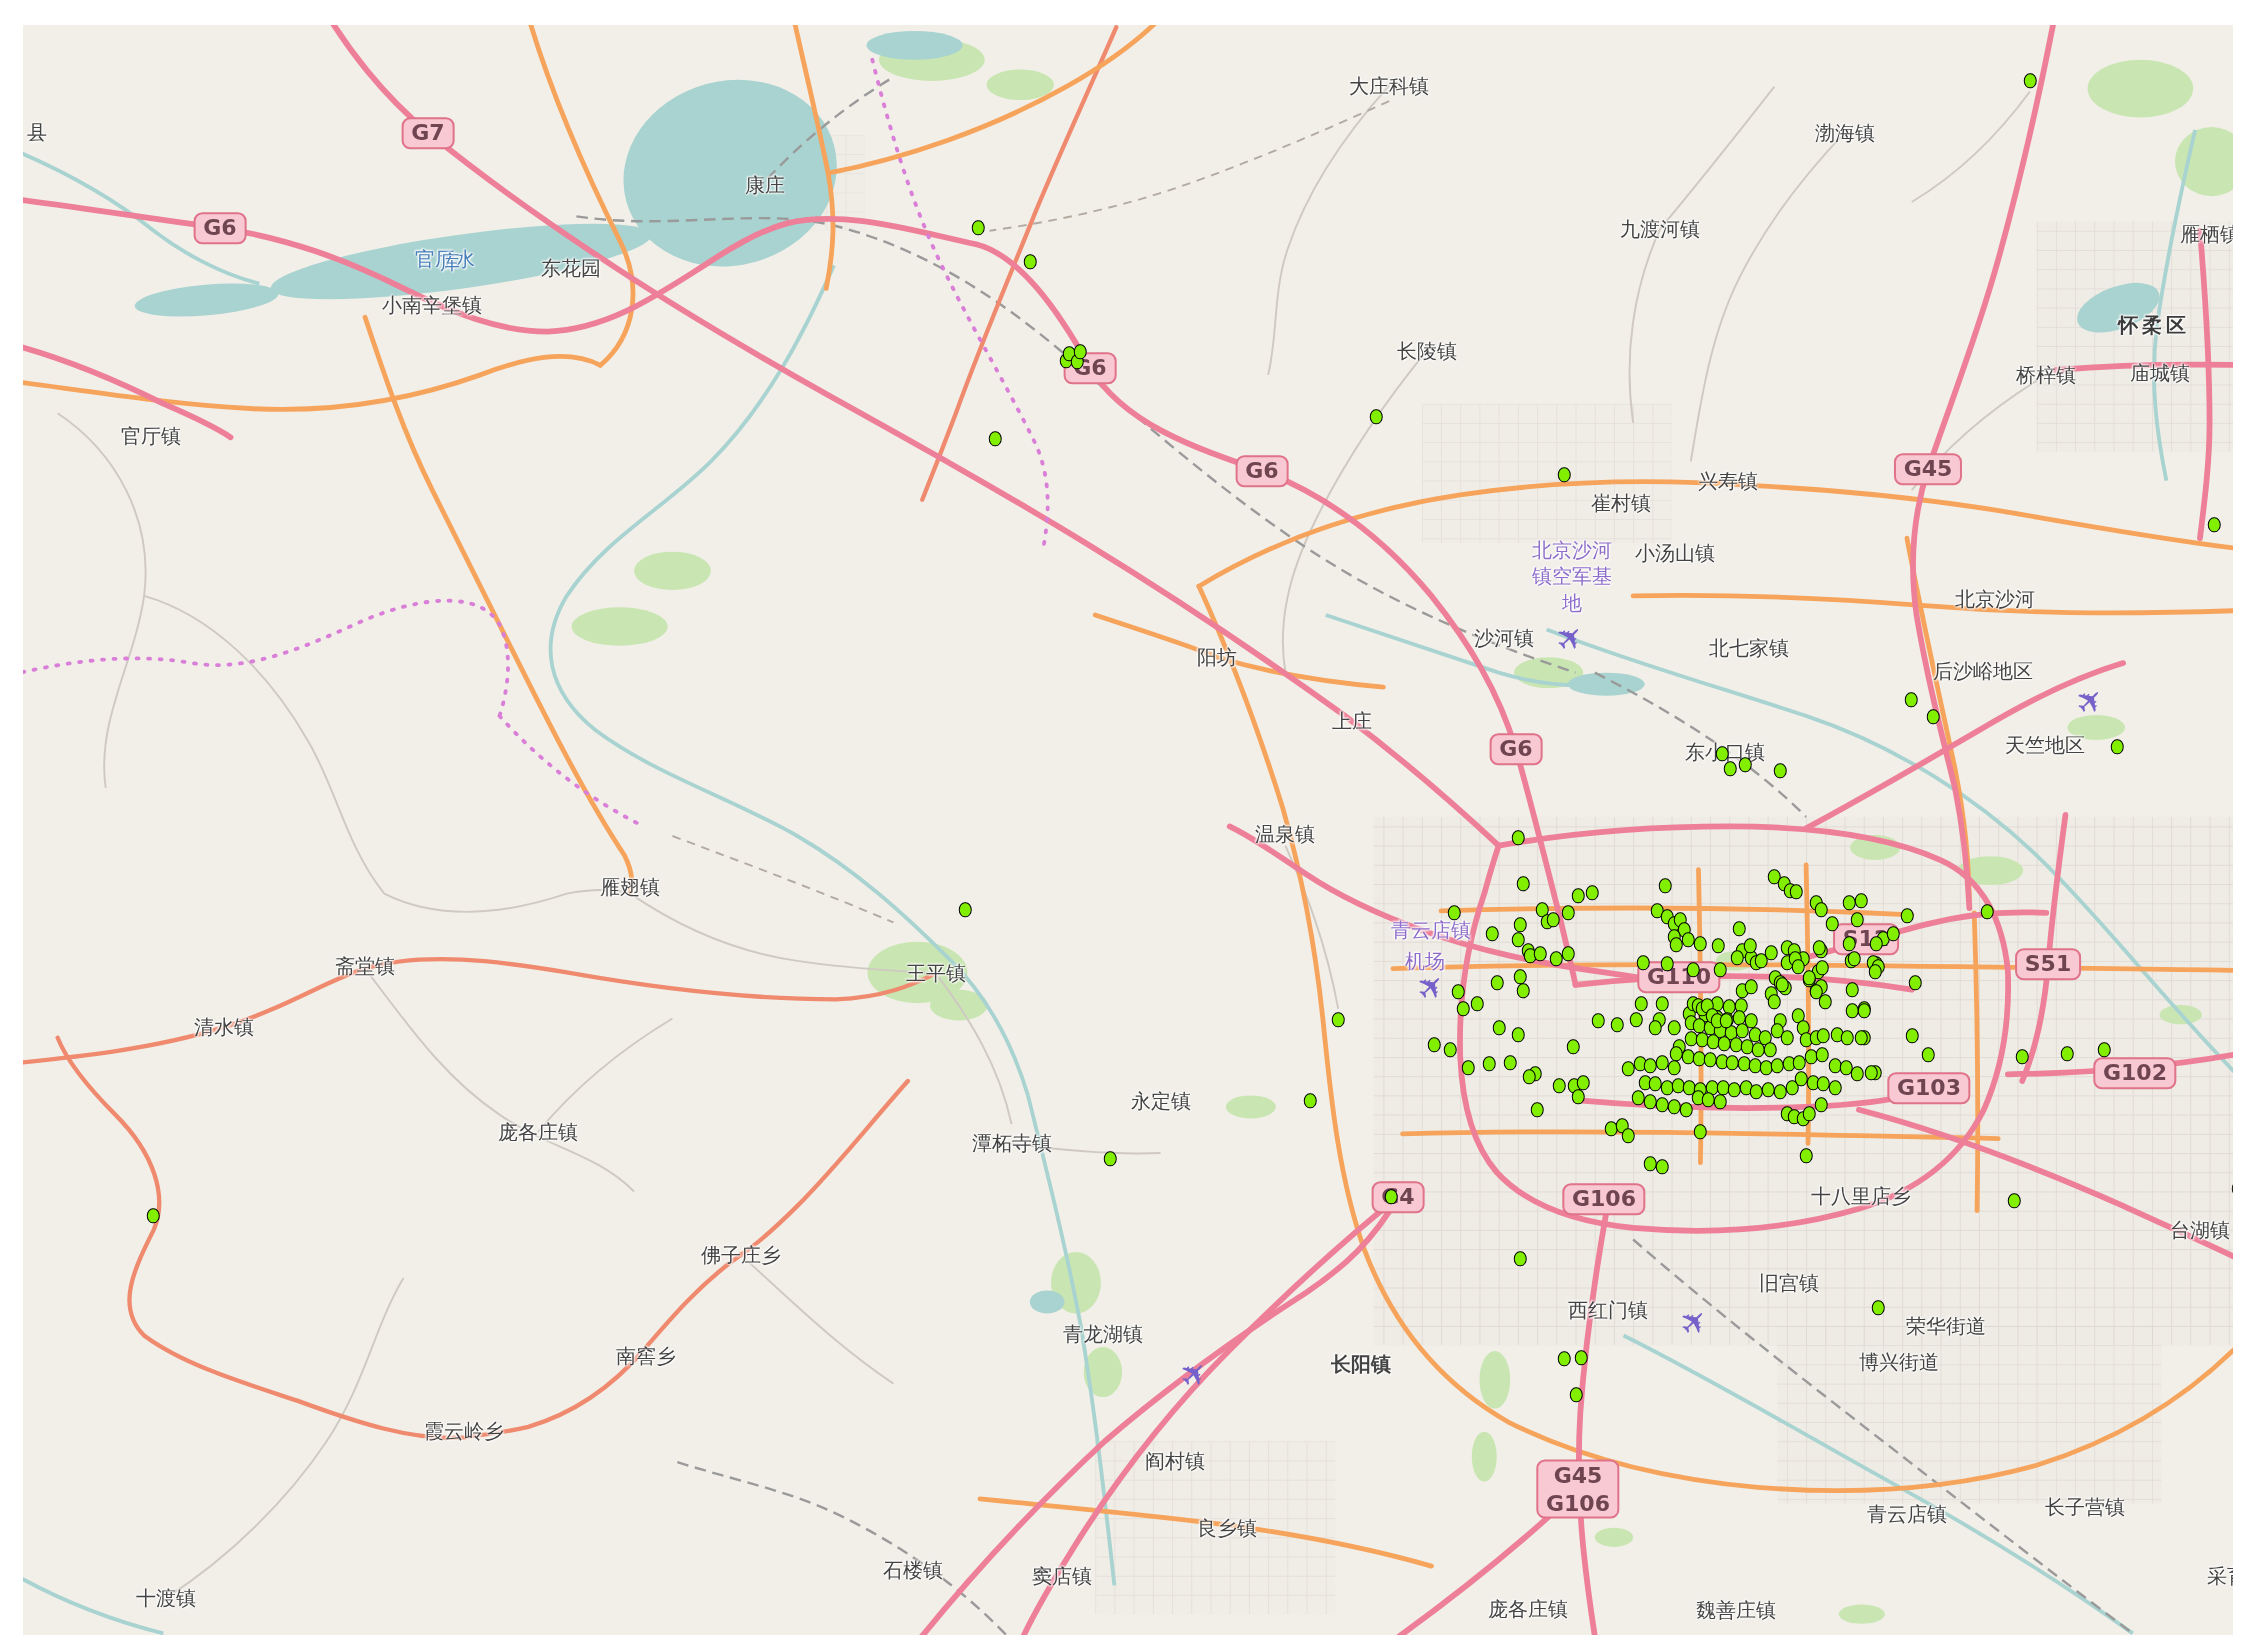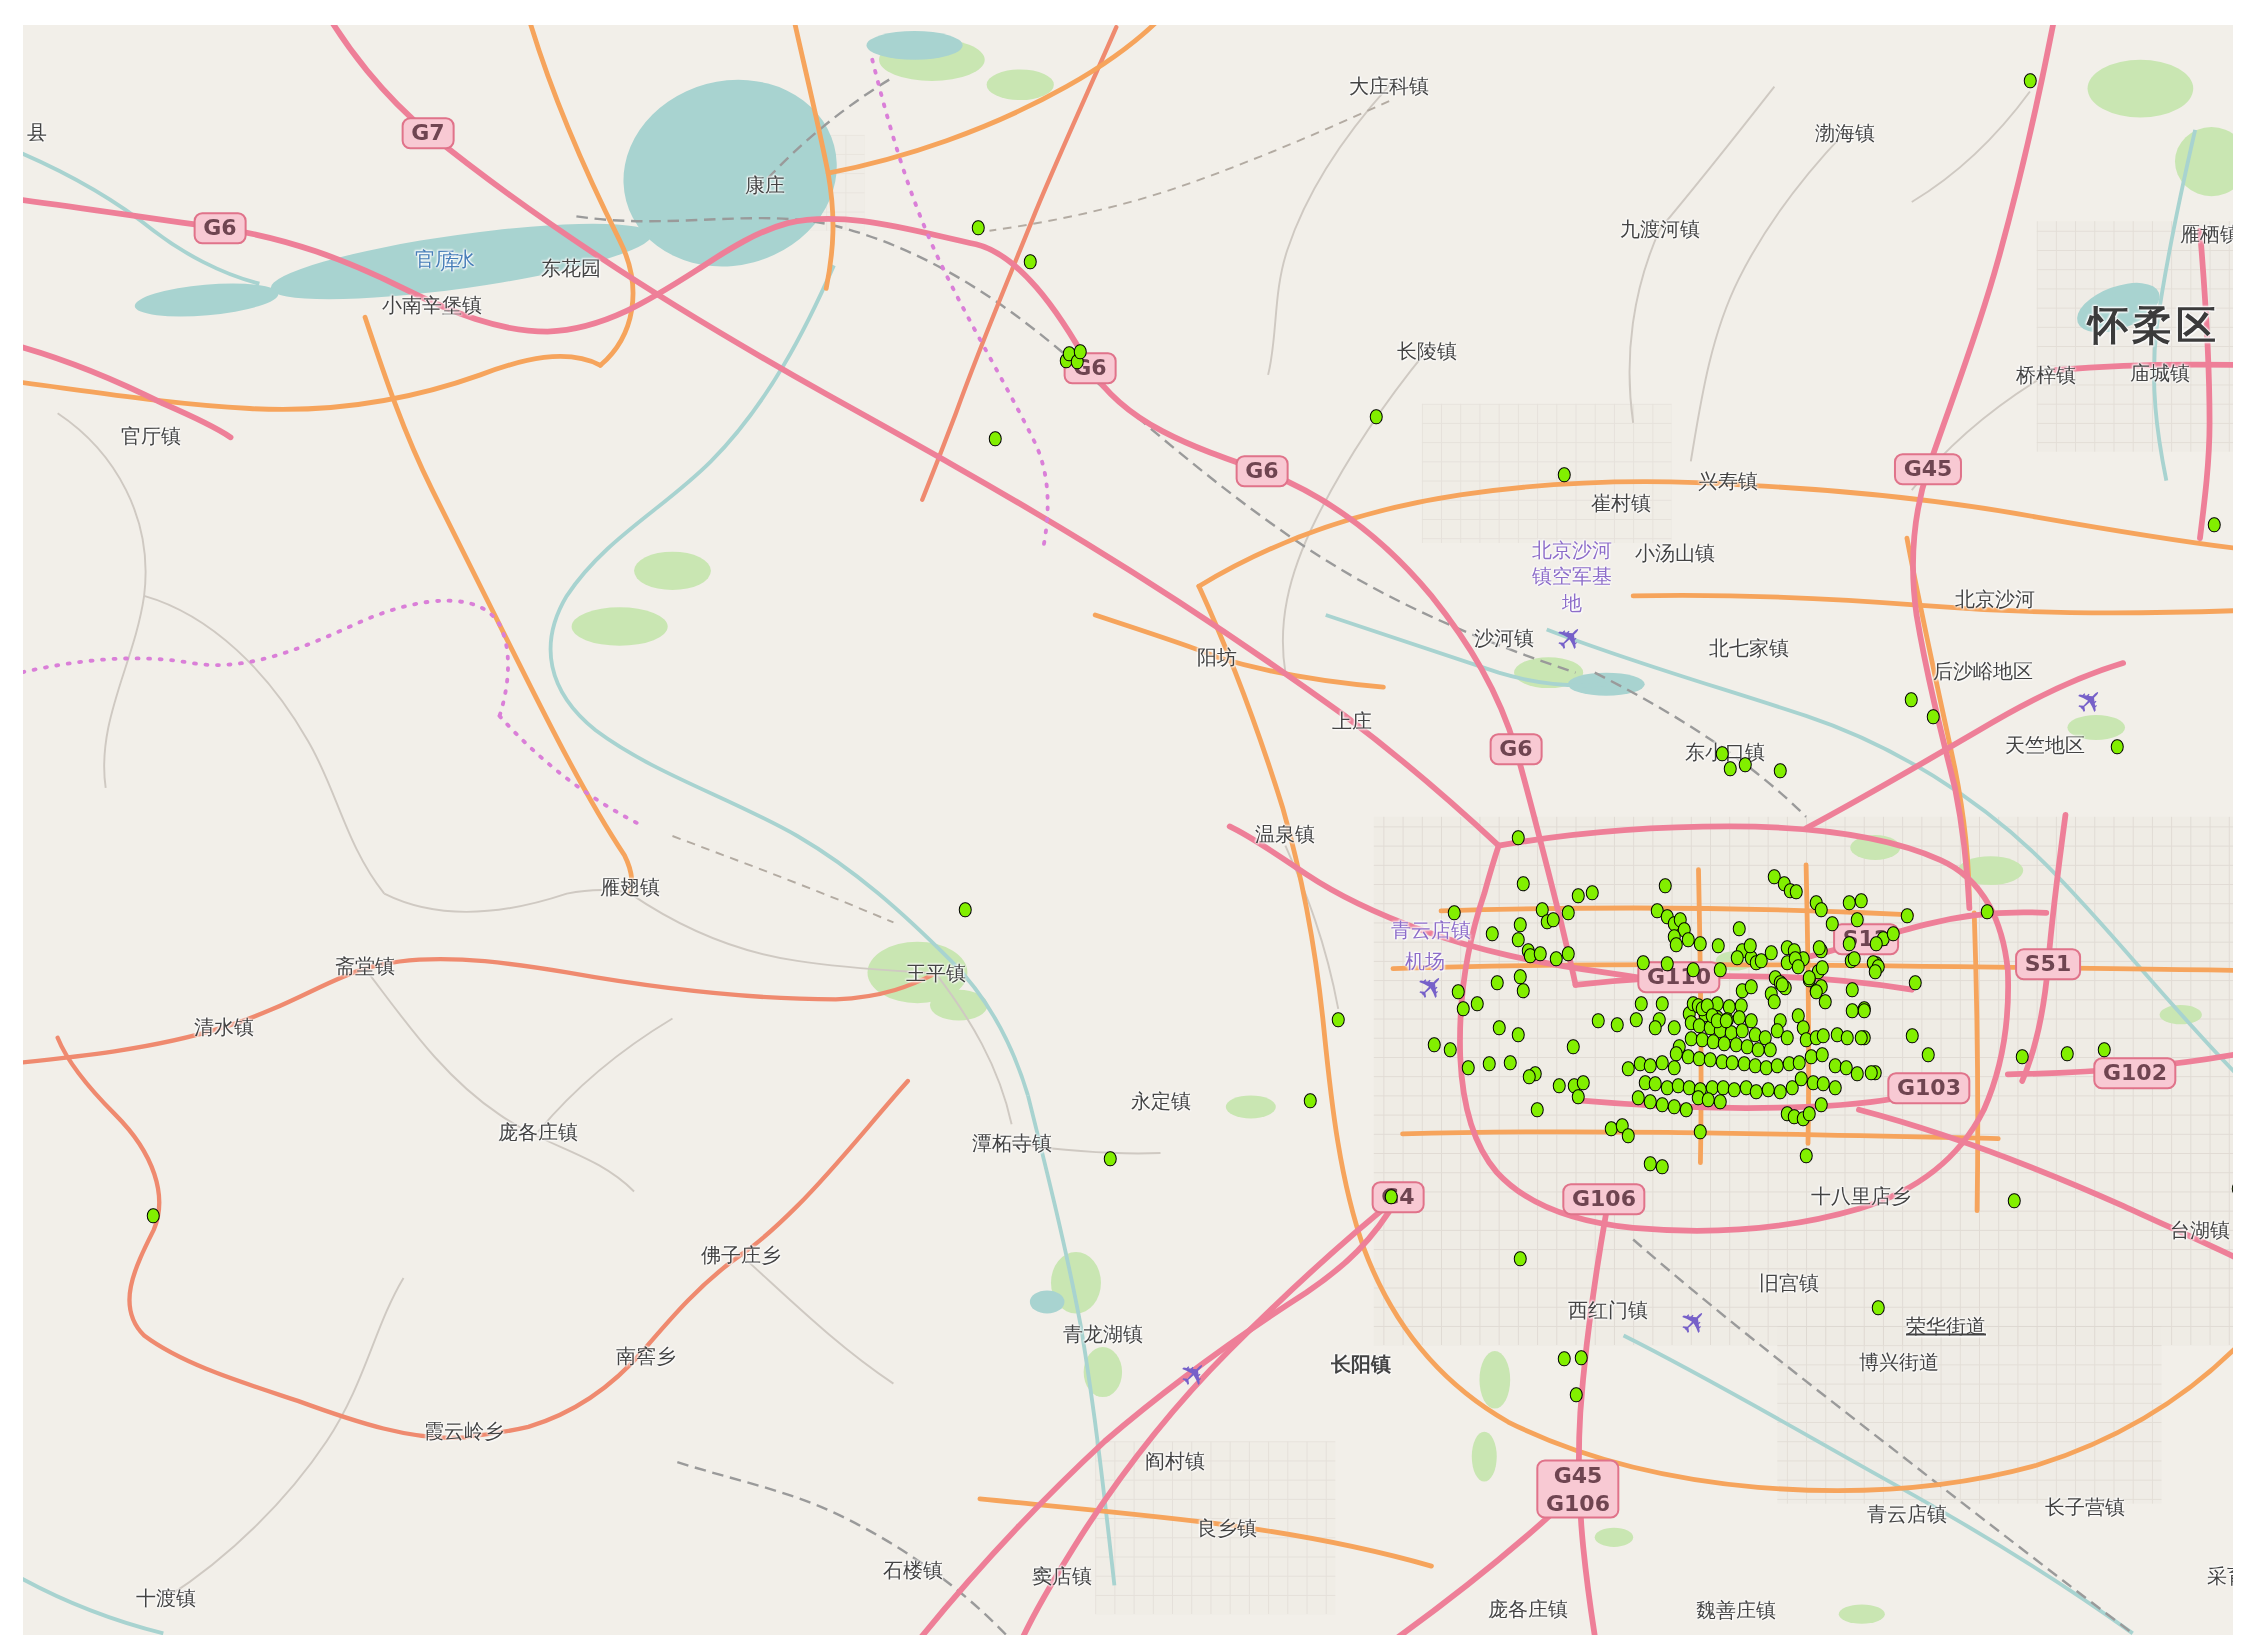--- a/index.html
+++ b/index.html
@@ -4,21 +4,21 @@
 <style>
   html,body{margin:0;padding:0;background:#ffffff;}
   .stage{position:relative;width:2248px;height:1648px;background:#ffffff;overflow:hidden;
          font-family:"DejaVu Sans",sans-serif;}
   .map{position:absolute;left:23px;top:25px;right:15.4px;bottom:13.4px;background:var(--bg,#f2efe9);overflow:hidden;}
   .map svg{position:absolute;left:-23px;top:-25px;width:2248px;height:1648px;}
   .layer{position:absolute;left:-23px;top:-25px;width:2248px;height:1648px;}
   .lbl{position:absolute;transform:translate(-50%,-50%);font-size:20px;font-weight:500;
        color:var(--label,#434343);white-space:nowrap;
        text-shadow:0 0 1.9px #fff,0 0 2.9px #fff,1px 1px 1.9px #fff,-1px -1px 1.9px #fff;}
-  .lbl.city{font-size:40px;letter-spacing:3.8px;color:#3b3b3b;font-weight:600;}
+  .lbl.city{font-size:20px;letter-spacing:3.8px;color:#3b3b3b;font-weight:600;}
   .lbl.water{color:var(--water-label,#477eb8);}
   .lbl.mil{color:var(--mil-label,#8d6dc9);}
   .badge{position:absolute;transform:translate(-50%,-50%);background:var(--badge-bg,#f8c9d3);
          border:2.9px solid var(--badge-border,#e0738a);color:var(--badge-text,#6f4551);
          font-size:22px;font-weight:700;padding:0 7.7px;border-radius:8.6px;line-height:1.25;
          text-align:center;white-space:nowrap;}
   .dot{position:absolute;width:12.5px;height:15.4px;box-sizing:border-box;border:1.9px solid var(--marker-border,#000);
        background:var(--marker,#82ef00);border-radius:50%;transform:translate(-50%,-50%);}
   .plane{position:absolute;transform:translate(-50%,-50%) rotate(-45deg);color:#7660c9;font-size:33px;}
   
@@ -224,21 +224,21 @@
         <div class="lbl" style="left: 1161px; top: 1101px;">永定镇</div>
         <div class="lbl" style="left: 1012px; top: 1143px;">潭柘寺镇</div>
         <div class="lbl" style="left: 1861px; top: 1196px;">十八里店乡</div>
         <div class="lbl" style="left: 2200px; top: 1230px;">台湖镇</div>
         <div class="lbl" style="left: 741px; top: 1255px;">佛子庄乡</div>
         <div class="lbl" style="left: 646px; top: 1356px;">南窖乡</div>
         <div class="lbl" style="left: 1103px; top: 1334px;">青龙湖镇</div>
         <div class="lbl" style="left: 1361px; top: 1364px; font-weight: bold;">长阳镇</div>
         <div class="lbl" style="left: 1608px; top: 1310px;">西红门镇</div>
         <div class="lbl" style="left: 1789px; top: 1283px;">旧宫镇</div>
-        <div class="lbl" style="left: 1946px; top: 1326px; text-decoration: underline;">荣华街道</div>
+        <div class="lbl" style="left: 1946px; top: 1326px;">荣华街道</div>
         <div class="lbl" style="left: 1899px; top: 1362px;">博兴街道</div>
         <div class="lbl" style="left: 464px; top: 1431px;">霞云岭乡</div>
         <div class="lbl" style="left: 1175px; top: 1461px;">阎村镇</div>
         <div class="lbl" style="left: 1227px; top: 1528px;">良乡镇</div>
         <div class="lbl" style="left: 1907px; top: 1514px;">青云店镇</div>
         <div class="lbl" style="left: 2085px; top: 1507px;">长子营镇</div>
         <div class="lbl" style="left: 913px; top: 1570px;">石楼镇</div>
         <div class="lbl" style="left: 1062px; top: 1576px;">窦店镇</div>
         <div class="lbl" style="left: 166px; top: 1598px;">十渡镇</div>
         <div class="lbl" style="left: 1528px; top: 1609px;">庞各庄镇</div>

